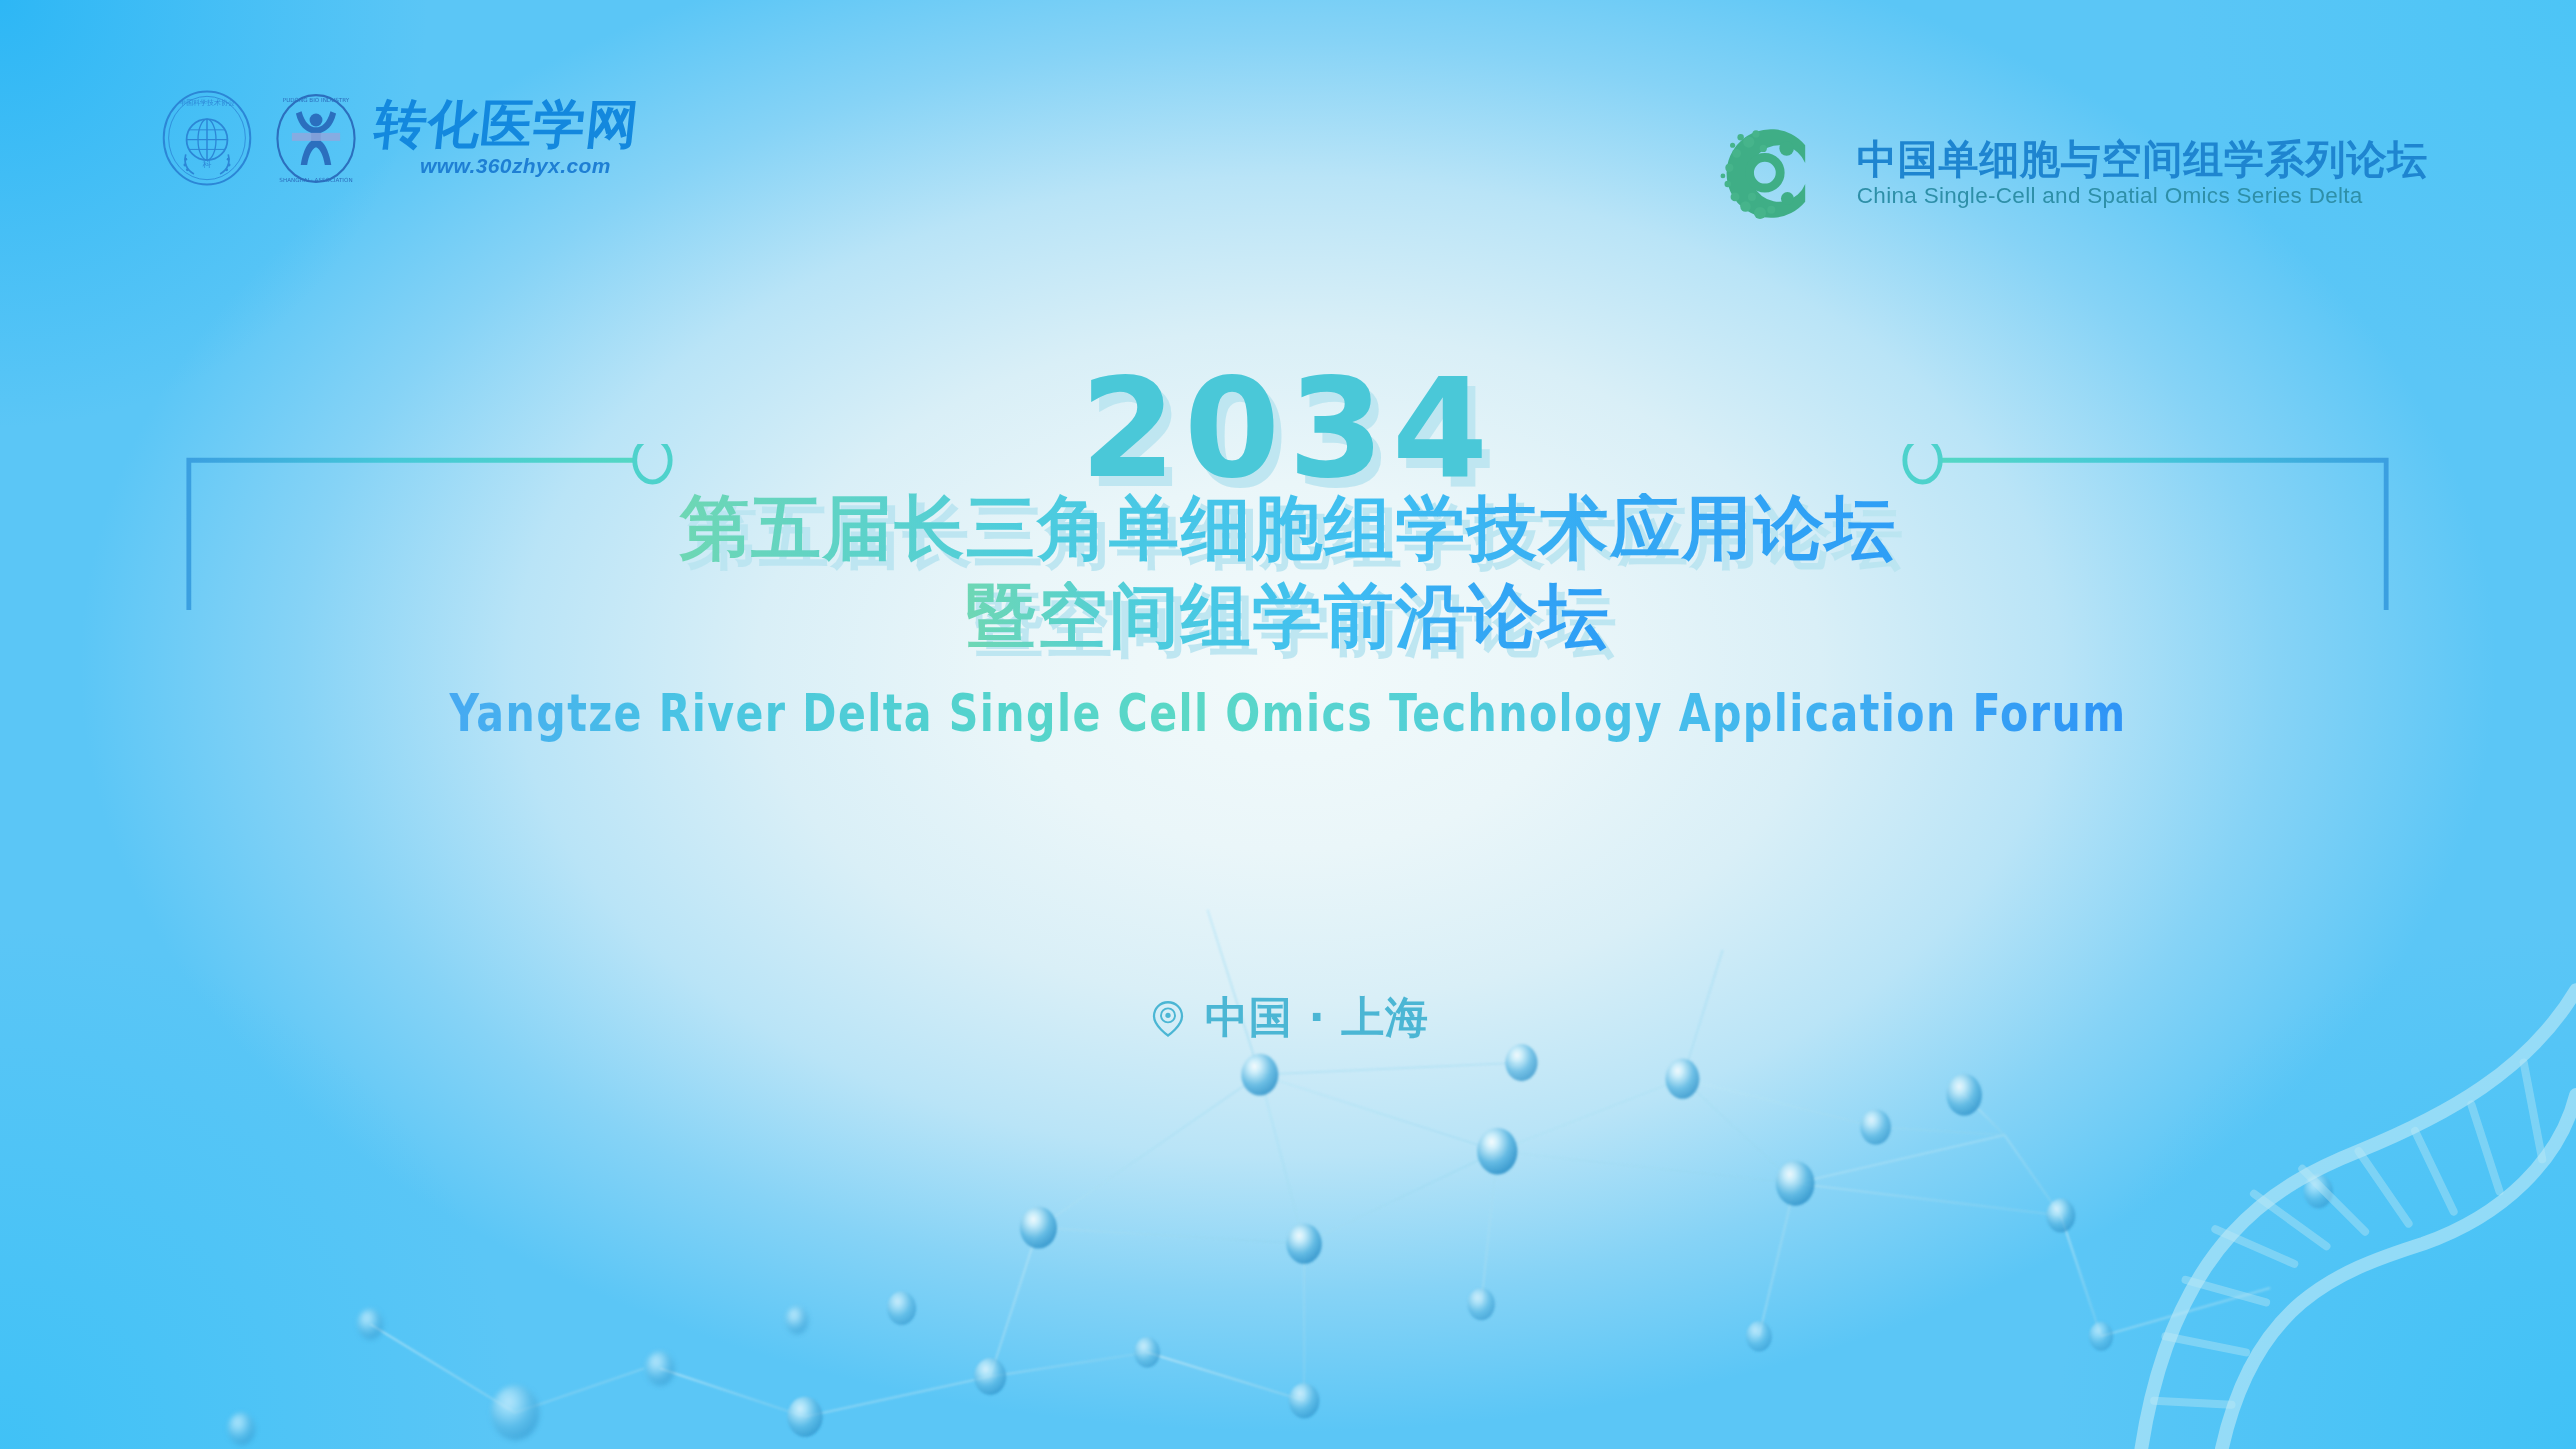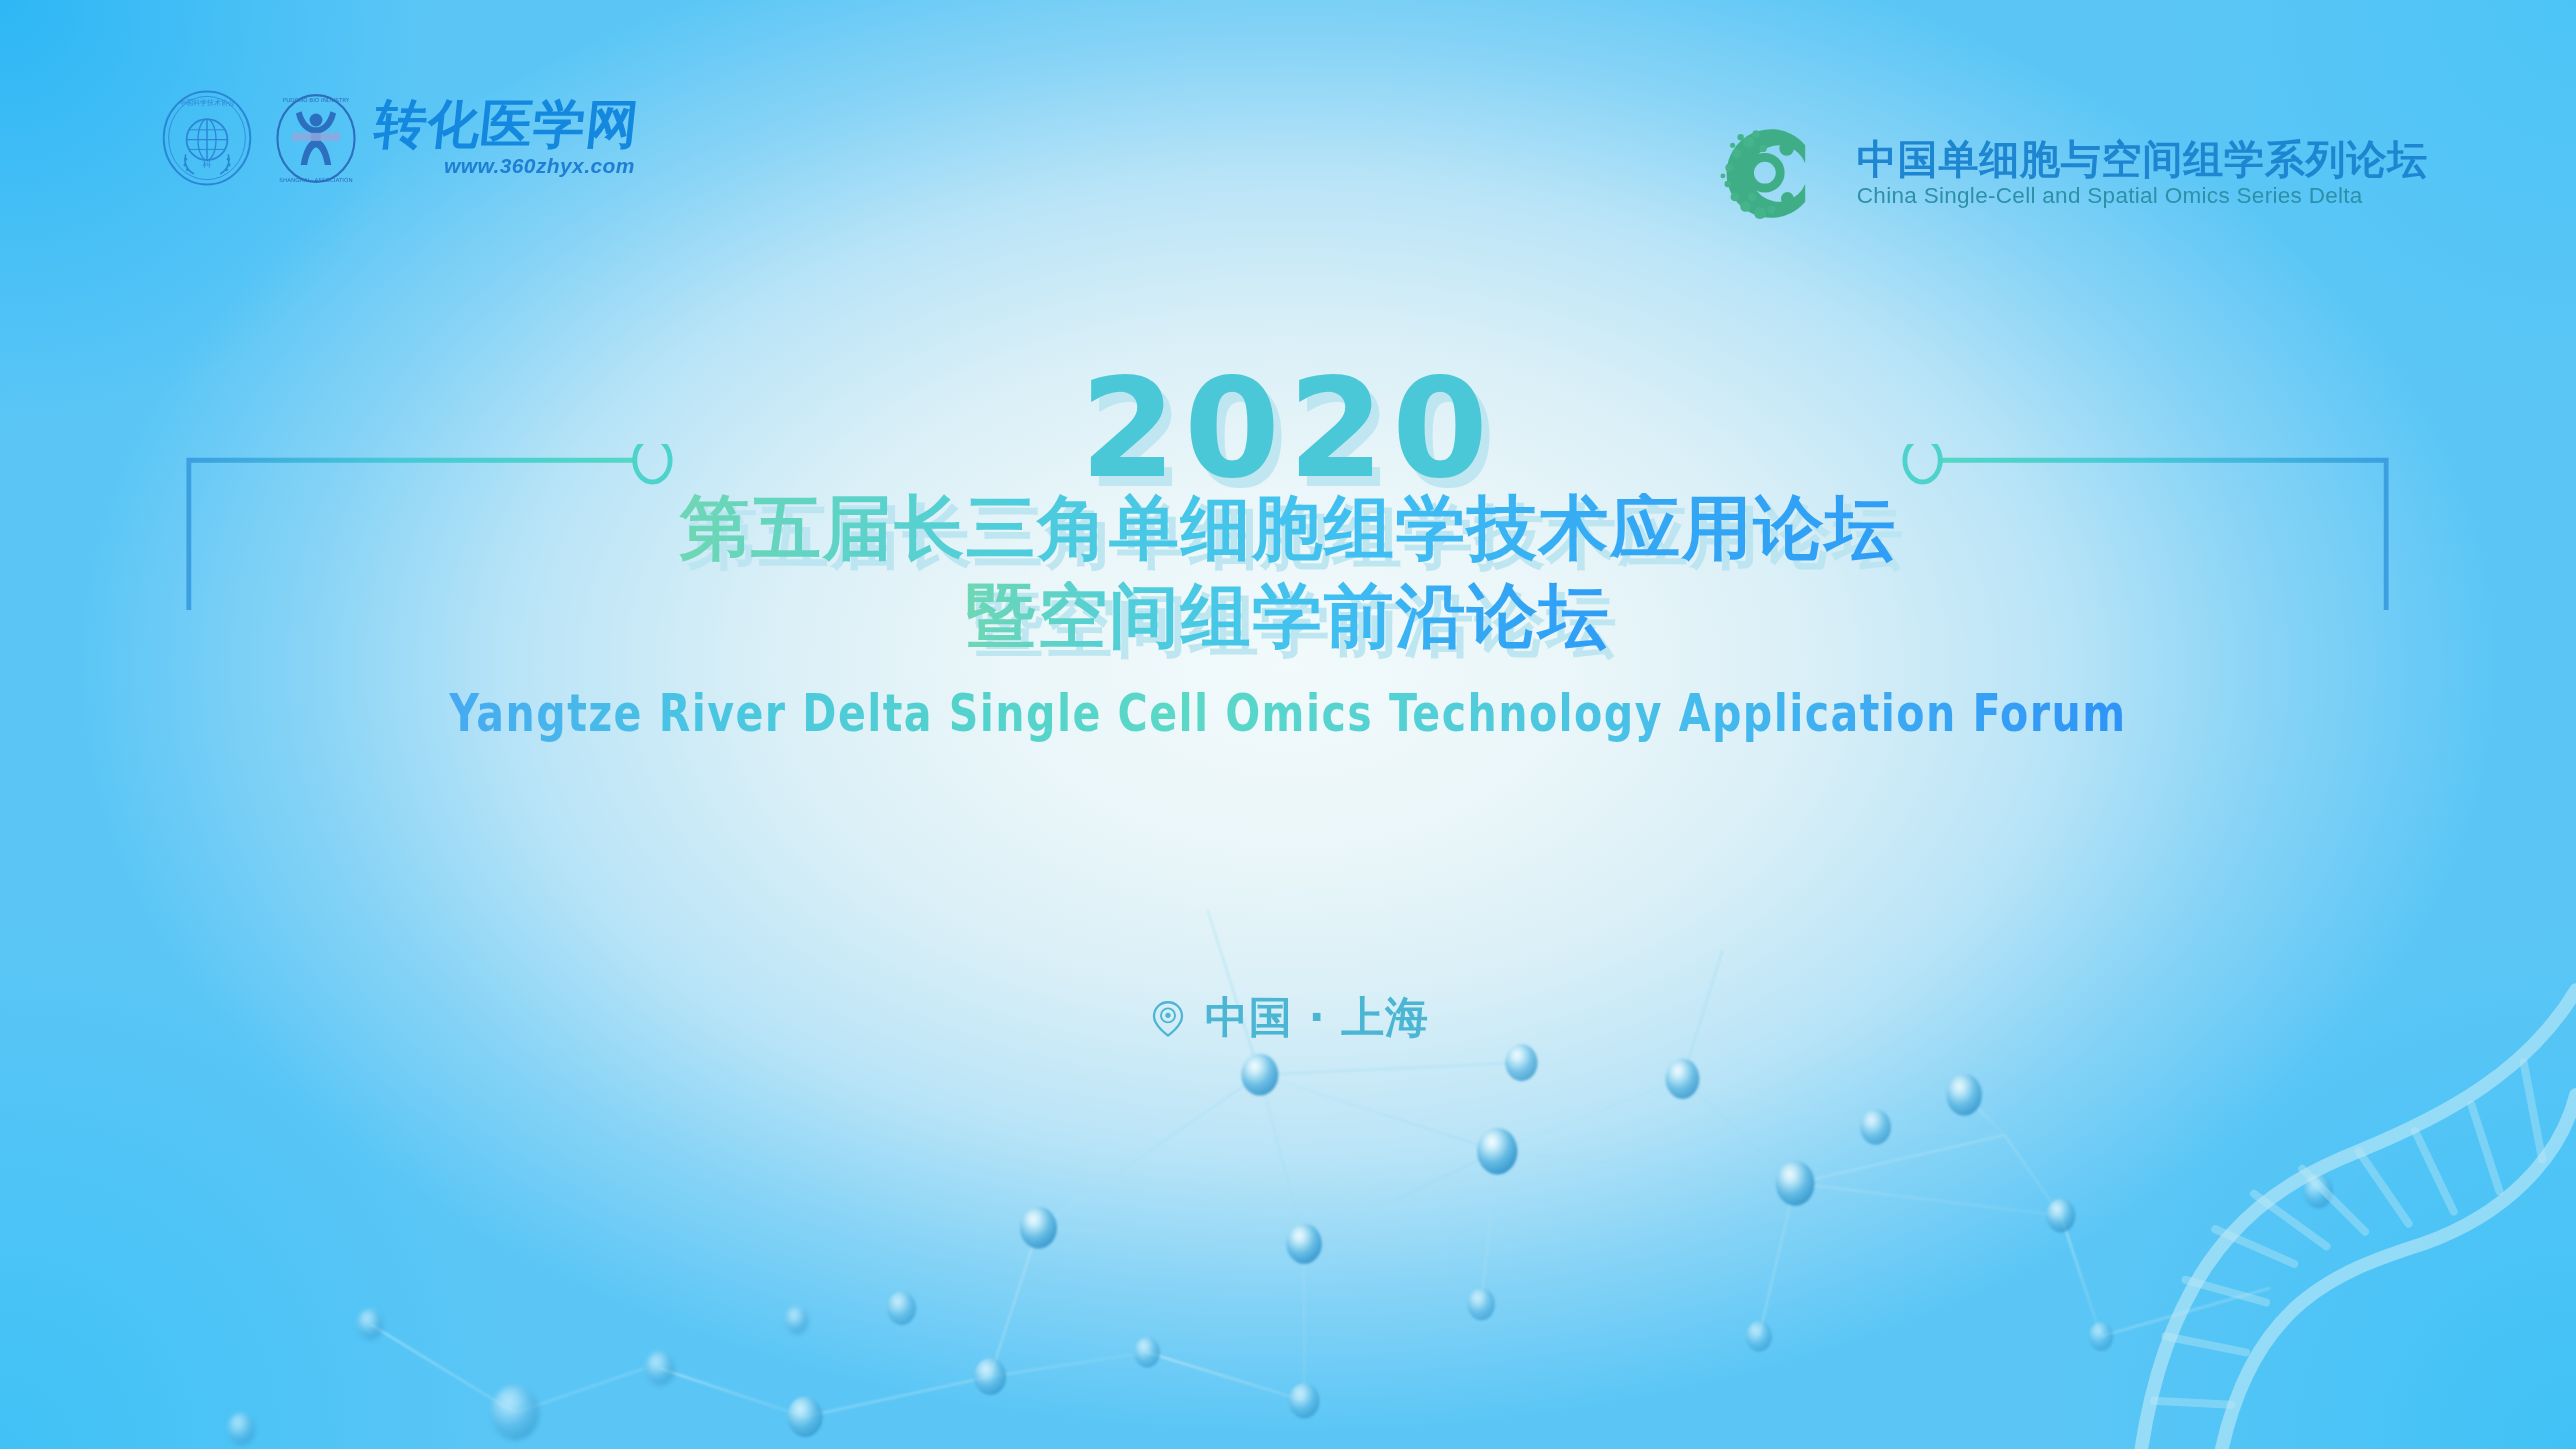--- a/index.html
+++ b/index.html
@@ -42,21 +42,21 @@
   .cast-seal{width:98px;height:98px;position:relative;}
   .spba-seal{width:90px;height:95px;position:relative;}
   .zhyx-wrap{display:flex;flex-direction:column;align-items:flex-start;}
   .zhyx-cn{
     font-size:52px;font-weight:700;color:#1388DE;letter-spacing:0.8px;
     line-height:1; transform:skewX(-6deg);
     font-family:"Liberation Sans", sans-serif;
   }
   .zhyx-url{
     font-size:21px;font-weight:700;font-style:italic;color:#1E7FD4;
-    letter-spacing:0.4px;margin-top:3.2px;margin-left:69px;
+    letter-spacing:0.4px;margin-top:3.2px;margin-left:45px;
   }
   .cso-text{display:flex;flex-direction:column;gap:3.2px;}
   .cso-cn{font-size:40px;font-weight:700;color:#1E85D0;letter-spacing:0.8px;line-height:1.05;}
   .cso-en{font-size:22.5px;color:#2E8FA8;letter-spacing:0.3px;}
 
   
   .bracket{position:absolute;left:184px;top:444px;width:2207px;height:171px;}
 
   
   .title-block{
@@ -290,21 +290,21 @@
         <stop offset="100%" stop-color="#54D7C4"></stop>
       </linearGradient>
     </defs>
     <path d="M6,206 L6,20 L558,20" fill="none" stroke="url(#bg1)" stroke-width="6"></path>
     <ellipse cx="582" cy="20" rx="22" ry="27" fill="none" stroke="#4ED2CC" stroke-width="6"></ellipse>
     <path d="M2736,206 L2736,20 L2184,20" fill="none" stroke="url(#bg2)" stroke-width="6"></path>
     <ellipse cx="2160" cy="20" rx="22" ry="27" fill="none" stroke="#4ED2CC" stroke-width="6"></ellipse>
   </svg>
 
   <div class="title-block">
-    <div class="year">2020</div>
+    <div class="year">2034</div>
     <div class="cn-line l1">第五届长三角单细胞组学技术应用论坛</div>
     <div class="cn-line l2">暨空间组学前沿论坛</div>
     <div class="en-line">Yangtze River Delta Single Cell Omics Technology Application Forum</div>
   </div>
 
   <div class="meta-row">
 
 
     <div class="meta-item">
       <svg class="meta-icon" viewBox="0 0 48 48">

